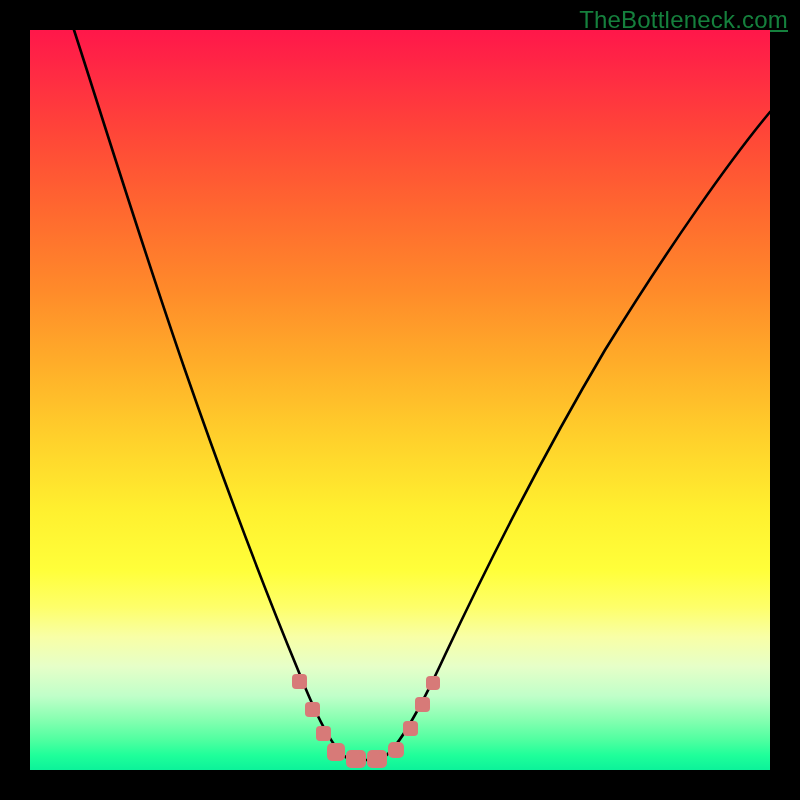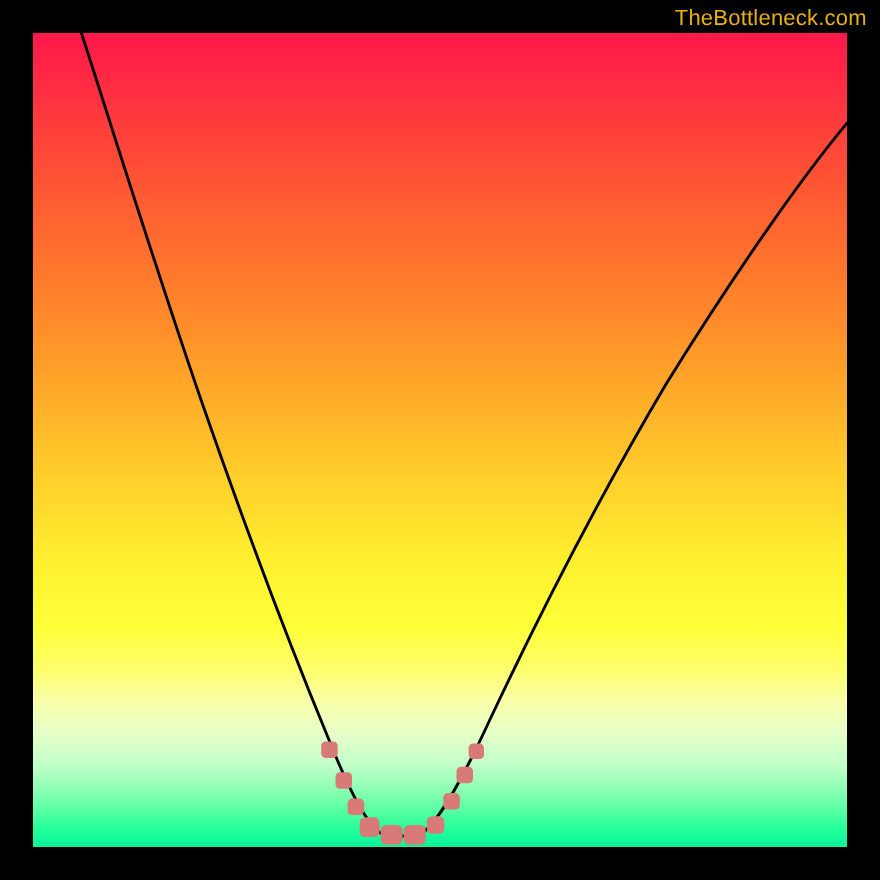--- a/index.html
+++ b/index.html
@@ -34,24 +34,25 @@
       #8affb2 93%,
       #4effa0 96%,
       #1fff9a 98%,
       #0cf29a 100%
     );
   }
   .watermark {
     position: absolute;
     top: 6px;
     right: 12px;
-    color: #eab308;
-    font-size: 20px;
+    color: #15803d;
+    font-size: 24px;
     font-weight: 500;
     letter-spacing: 0.2px;
+    text-decoration: underline;
   }
   svg.curve {
     position: absolute;
     left: 0; top: 0;
     width: 740px; height: 740px;
     overflow: visible;
   }
 </style>
 </head>
 <body>

